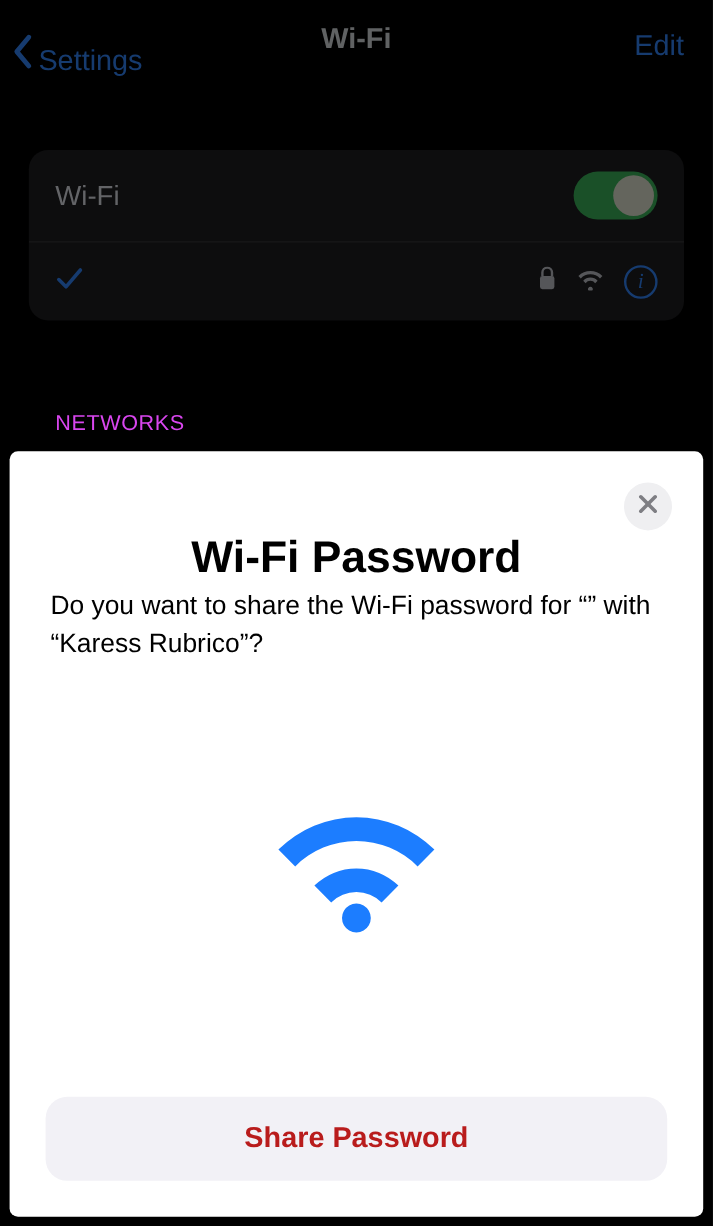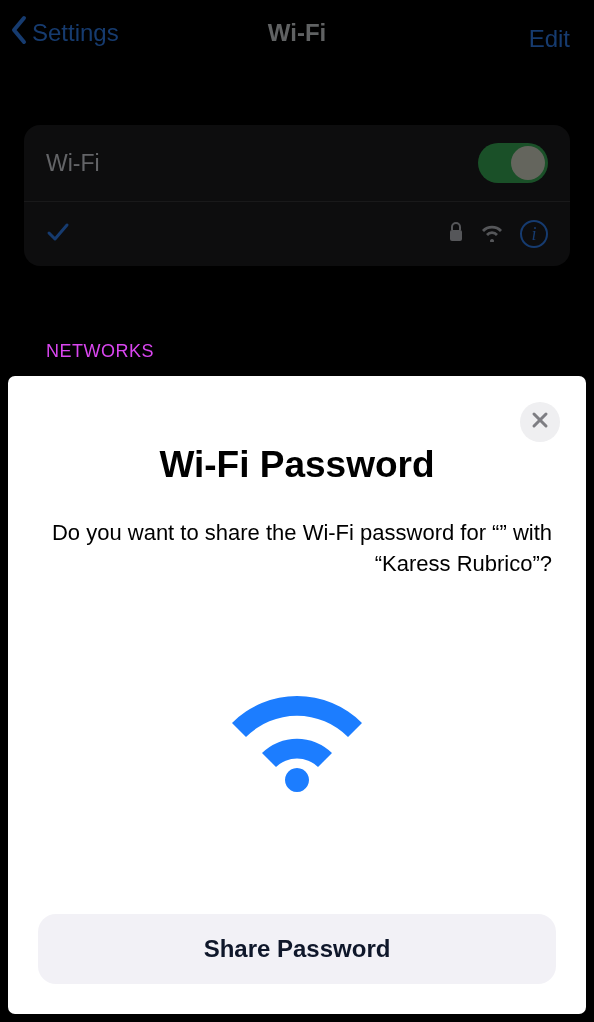--- a/index.html
+++ b/index.html
@@ -1,20 +1,20 @@
 <!DOCTYPE html>
 <html><head>
 <meta charset="utf-8">
 <style>
   * { margin: 0; padding: 0; box-sizing: border-box; }
   html, body { width: 594px; height: 1022px; background: #000; font-family: -apple-system, "Helvetica Neue", Helvetica, Arial, sans-serif; overflow: hidden; position: relative; }
 
   
   .nav-bar { position: relative; height: 65px; display: flex; align-items: center; justify-content: center; }
-  .nav-back { position: absolute; left: 10px; top: 0; bottom: 0; display: flex; align-items: center; color: #163b6f; font-size: 24px; }
+  .nav-back { position: absolute; left: 10px; top: 0; bottom: 0; display: flex; align-items: flex-end; color: #163b6f; font-size: 24px; }
   .nav-back svg { margin-right: 4px; }
   .nav-title { color: #606263; font-size: 24px; font-weight: 600; }
   .nav-edit { position: absolute; right: 24px; top: 12px; bottom: 0; display: flex; align-items: center; color: #163b6f; font-size: 24px; }
 
   .settings-body { padding: 0 24px; }
   .group { margin-top: 60px; background: #0d0d0e; border-radius: 16px; overflow: hidden; }
   .row { display: flex; align-items: center; padding: 18px 22px; }
   .row + .row { border-top: 1px solid rgba(255,255,255,0.05); }
   .row-label { color: #636467; font-size: 23px; flex: 1; }
 
@@ -24,24 +24,24 @@
   .check { color: #163b6f; }
   .row2-icons { display: flex; align-items: center; gap: 16px; margin-left: auto; color: #555659; }
   .info-circle { width: 28px; height: 28px; border: 2px solid #163b6f; border-radius: 50%; display: flex; align-items: center; justify-content: center; color: #163b6f; font-family: Georgia, serif; font-style: italic; font-size: 18px; }
 
   .section-header { margin-top: 75px; color: #d946ef; font-size: 18px; letter-spacing: 0.5px; padding-left: 22px; }
 
   
   .sheet { position: absolute; left: 8px; right: 8px; bottom: 8px; top: 376px; background: #fff; border-radius: 7px; display: flex; flex-direction: column; padding: 28px 30px 30px 30px; }
   .close-btn { position: absolute; top: 26px; right: 26px; width: 40px; height: 40px; border-radius: 50%; background: #efeff1; display: flex; align-items: center; justify-content: center; color: #7e7e83; cursor: pointer; }
   .sheet-title { text-align: center; font-size: 37px; font-weight: 700; color: #000; margin-top: 40px; }
-  .sheet-body { text-align: right; font-size: 22px; color: #000; line-height: 1.4; margin-top: 32px; padding: 0 4px; }
+  .sheet-body { text-align: left; font-size: 22px; color: #000; line-height: 1.4; margin-top: 4px; padding: 0 4px; }
   .wifi-illus { flex: 1; display: flex; align-items: center; justify-content: center; }
   .wifi-illus svg { color: #1c7dff; }
-  .share-btn { height: 70px; background: #f2f1f6; border-radius: 18px; display: flex; align-items: center; justify-content: center; font-size: 24px; font-weight: 600; color: #0f172a; cursor: pointer; }
+  .share-btn { height: 70px; background: #f2f1f6; border-radius: 18px; display: flex; align-items: center; justify-content: center; font-size: 24px; font-weight: 600; color: #b91c1c; cursor: pointer; }
 </style>
 </head>
 <body>
 
 <div class="nav-bar">
   <div class="nav-back">
     <span>
       <svg width="18" height="30" viewBox="0 0 18 30" fill="none" stroke="currentColor" stroke-width="4" stroke-linecap="round" stroke-linejoin="round">
           <polyline points="14,3 4,15 14,27"></polyline>
         </svg>

